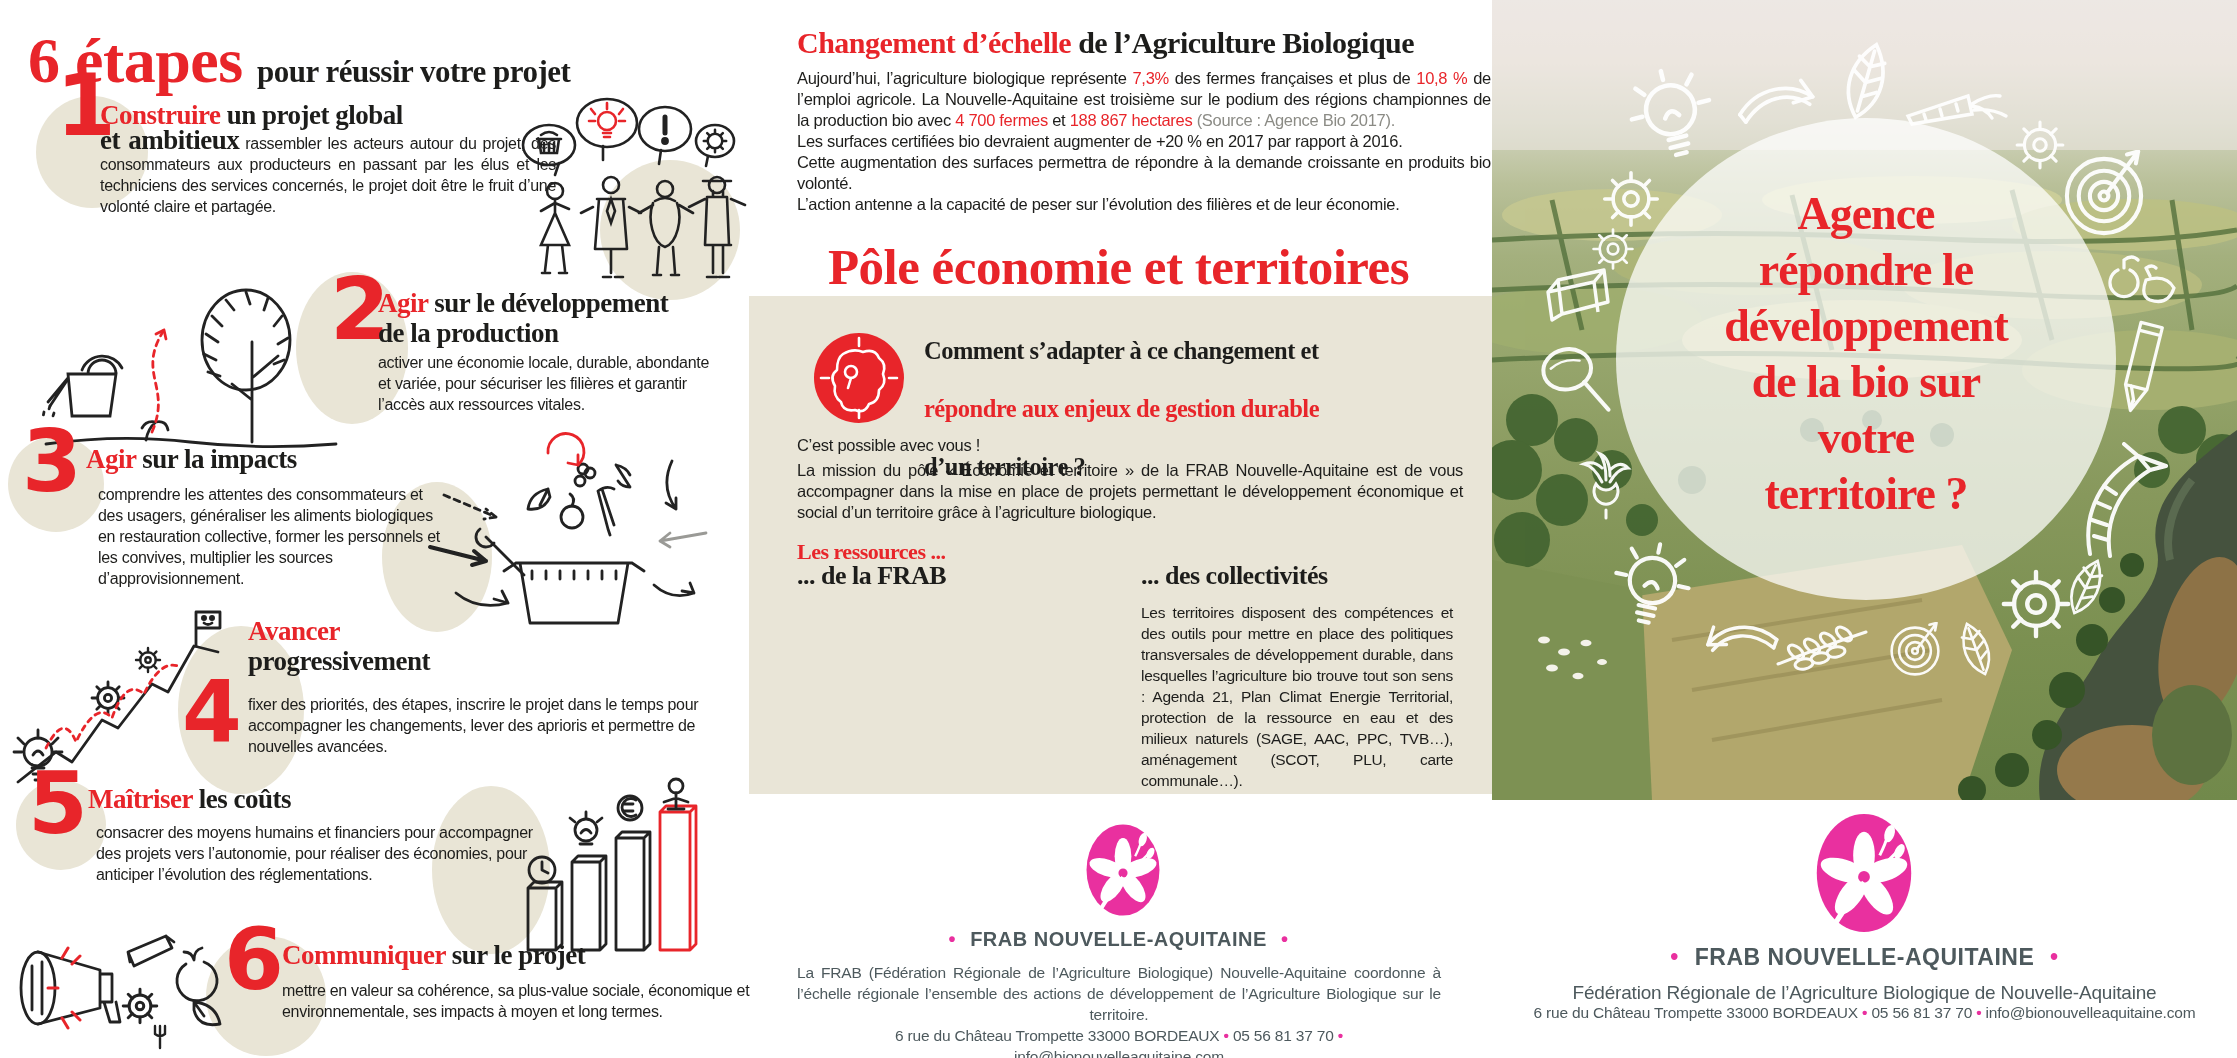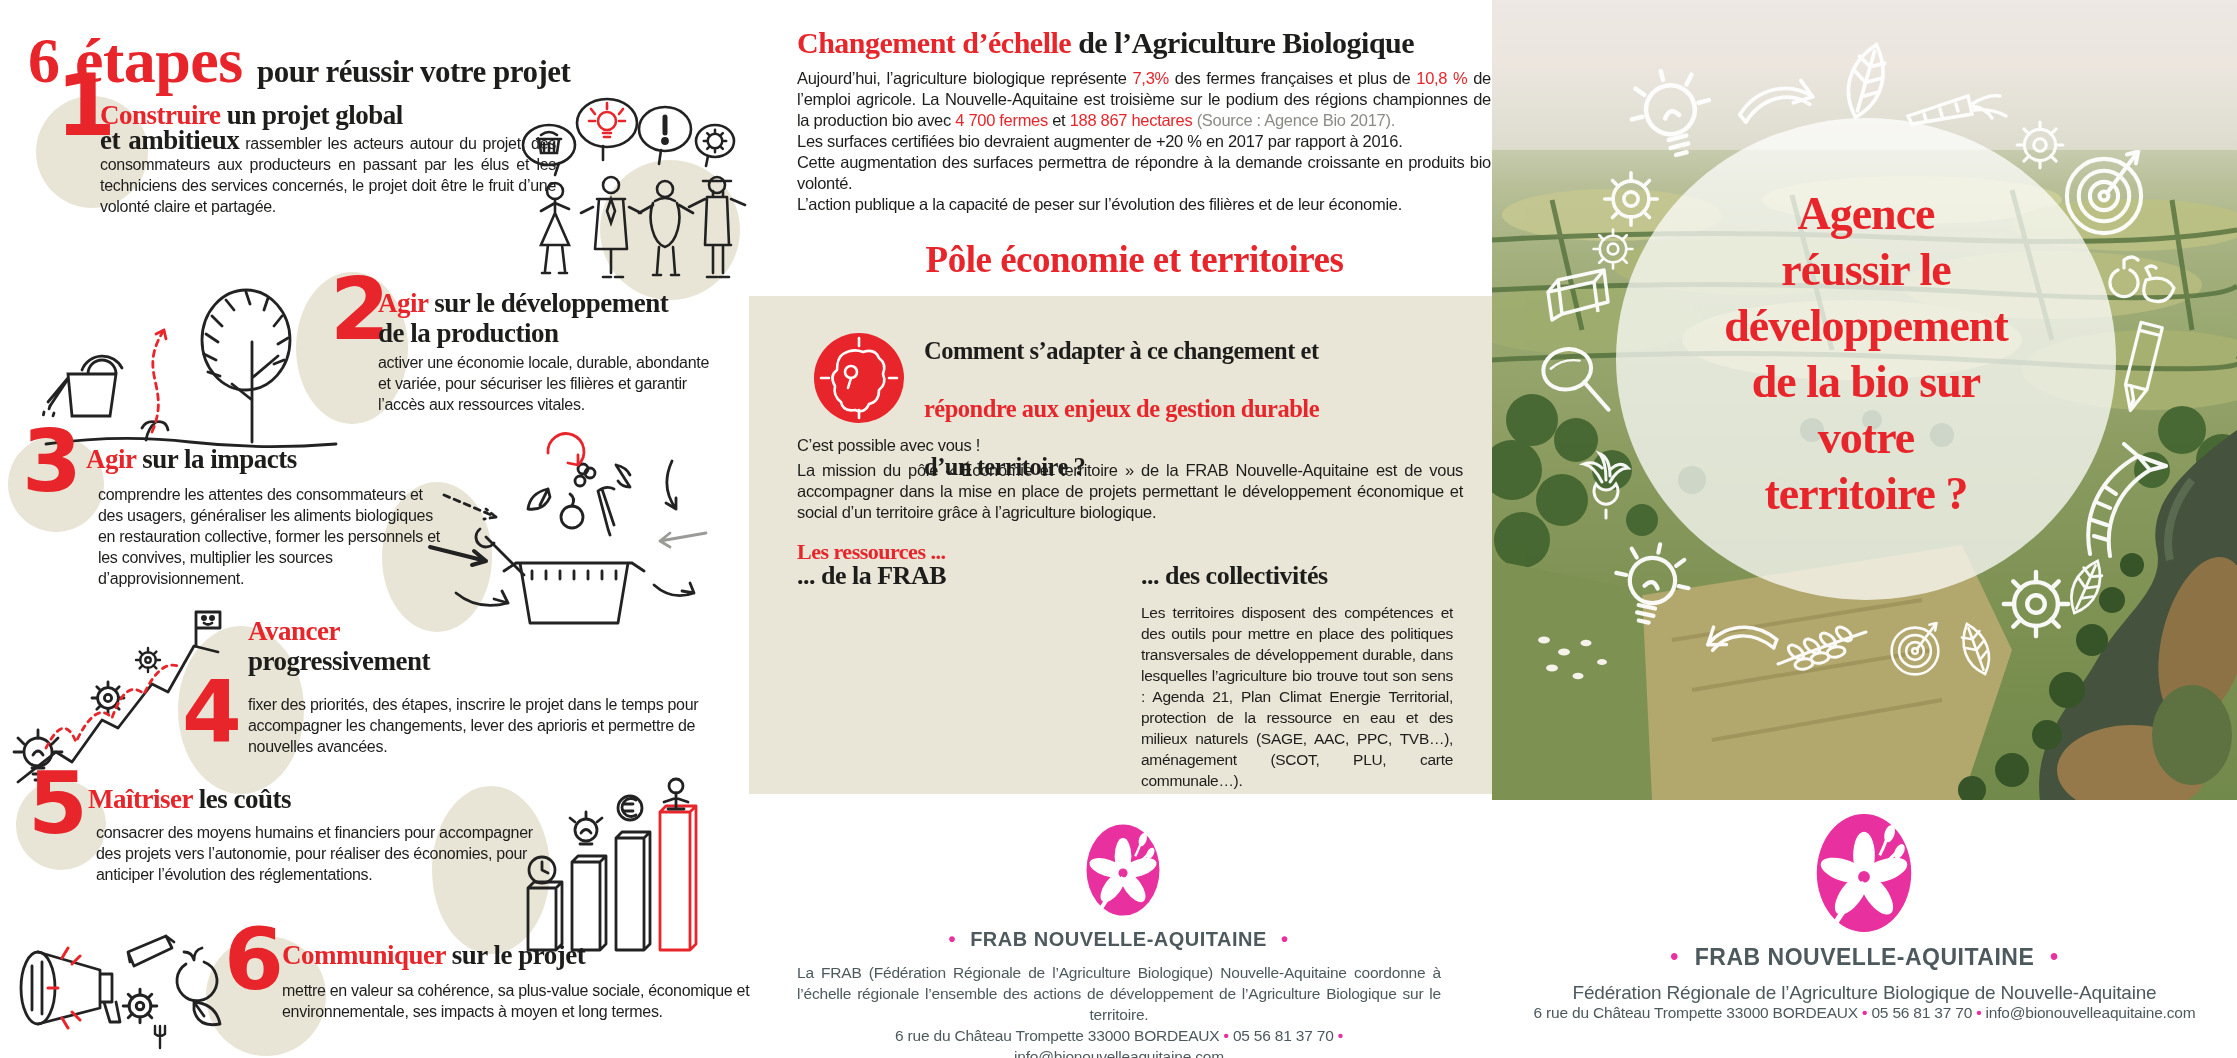--- a/index.html
+++ b/index.html
@@ -274,24 +274,24 @@
 
   <div class="abs" style="left:745px;top:0;width:747px;height:1058px">
 
     <div class="abs disp" style="left:52px;top:26px;width:700px;font-size:30px">
       <span class="red">Changement d’échelle</span><span> de l’Agriculture Biologique</span>
     </div>
     <div class="abs" style="left:52px;top:68px;width:694px">
       <p class="bp"><span>Aujourd’hui, l’agriculture biologique représente </span><span class="red">7,3%</span><span> des fermes françaises et plus de </span><span class="red">10,8 %</span><span> de l’emploi agricole. La Nouvelle-Aquitaine est troisième sur le podium des régions championnes de la production bio avec </span><span class="red">4 700 fermes</span><span> et </span><span class="red">188 867 hectares</span><span class="gray"> (Source : Agence Bio 2017).</span></p>
       <p class="bp">Les surfaces certifiées bio devraient augmenter de +20 % en 2017 par rapport à 2016.</p>
       <p class="bp">Cette augmentation des surfaces permettra de répondre à la demande croissante en produits bio volonté.</p>
-      <p class="bp">L’action publique a la capacité de peser sur l’évolution des filières et de leur économie.</p>
-    </div>
-
-    <div class="abs disp red ctr" style="left:16px;top:238px;width:747px;font-size:37px">Pôle économie et territoires</div>
+      <p class="bp">L’action antenne a la capacité de peser sur l’évolution des filières et de leur économie.</p>
+    </div>
+
+    <div class="abs disp red ctr" style="left:0;top:238px;width:747px;font-size:51px">Pôle économie et territoires</div>
 
     <div class="abs" style="left:4px;top:296px;width:743px;height:498px;background:var(--beige)">
 
       <svg class="abs" style="left:64px;top:36px" width="92" height="92" viewBox="0 0 92 92">
         <circle cx="46" cy="46" r="45" fill="#e8252a"></circle>
         <g stroke="#fff" stroke-width="2.6" fill="none" stroke-linecap="round" stroke-linejoin="round">
           <path d="M30 22 q10 -6 20 -2 q12 -4 16 6 q8 6 4 16 q4 10 -4 16 q0 12 -10 14 q-4 10 -14 6 q-12 2 -14 -8 q-8 -6 -6 -16 q-6 -10 2 -16 q0 -12 6 -16 z"></path>
           <path d="M46 6 v8 M46 78 v8 M8 46 h8 M76 46 h8"></path>
           <circle cx="38" cy="40" r="6"></circle>
             <path d="M38 46 l-3 10"></path>
@@ -525,21 +525,21 @@
       <svg class="doodle" style="left:108px;top:168px" width="62" height="62">
           <use href="#sym-gear" width="62" height="62"></use>
         </svg>
       <svg class="doodle" style="left:98px;top:226px" width="46" height="46">
           <use href="#sym-gear" width="46" height="46"></use>
         </svg>
 
       <div class="abs" style="left:124px;top:118px;width:500px;height:482px;border-radius:50%;background:rgba(255,255,255,0.73)"></div>
       <div class="abs disp red ctr" style="left:124px;top:186px;width:500px;font-size:46px;line-height:56px;letter-spacing:-1px">
         <span style="display:block">Agence</span>
-        <span style="display:block">réussir le</span>
+        <span style="display:block">répondre le</span>
         <span style="display:block">développement</span>
         <span style="display:block">de la bio sur</span>
         <span style="display:block">votre</span>
         <span style="display:block">territoire ?</span>
       </div>
     </div>
 
     <svg class="abs" style="left:322px;top:812px" width="100" height="122" viewBox="0 0 100 124">
       <ellipse cx="50" cy="62" rx="48" ry="60" fill="#e9309f"></ellipse>
       <g fill="#fff">

